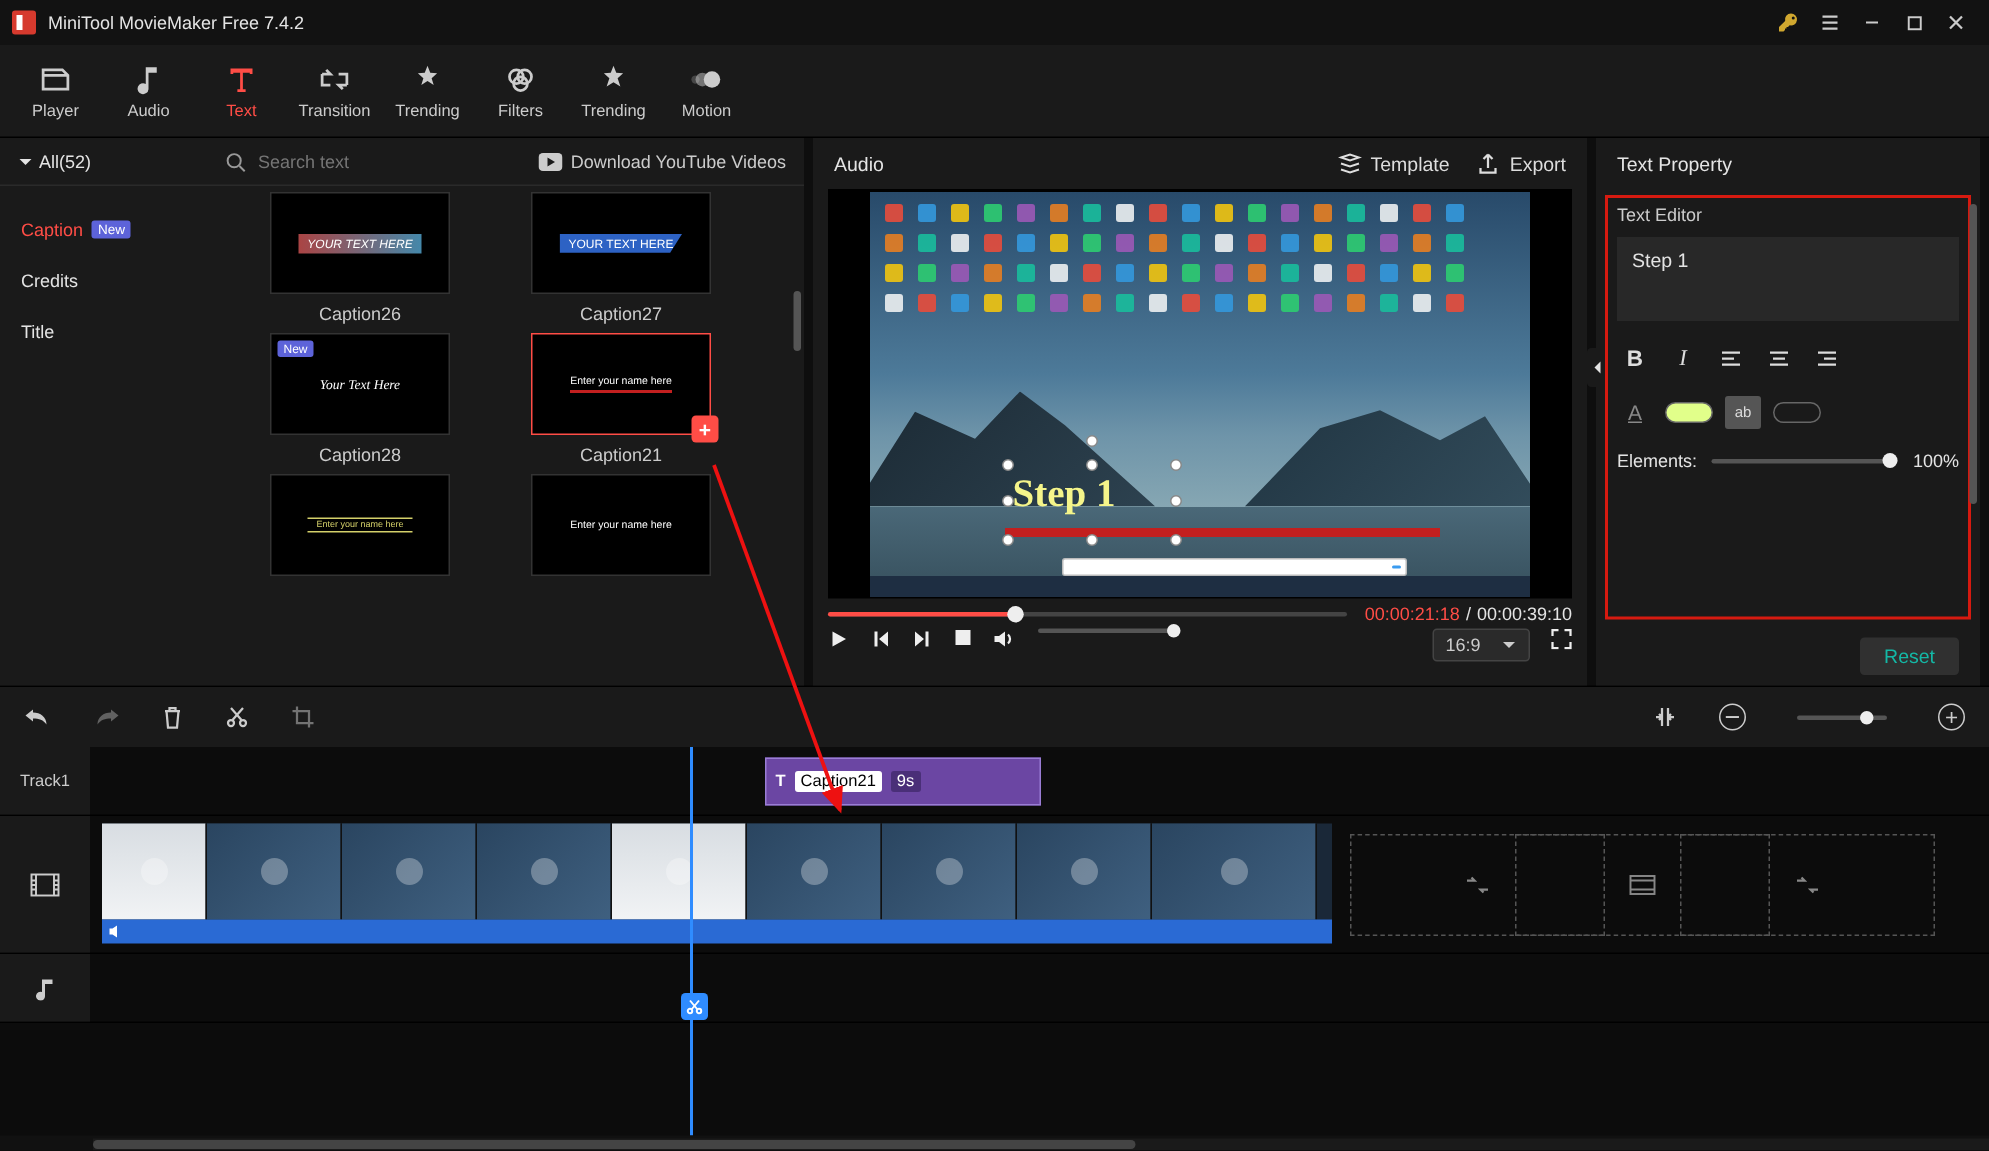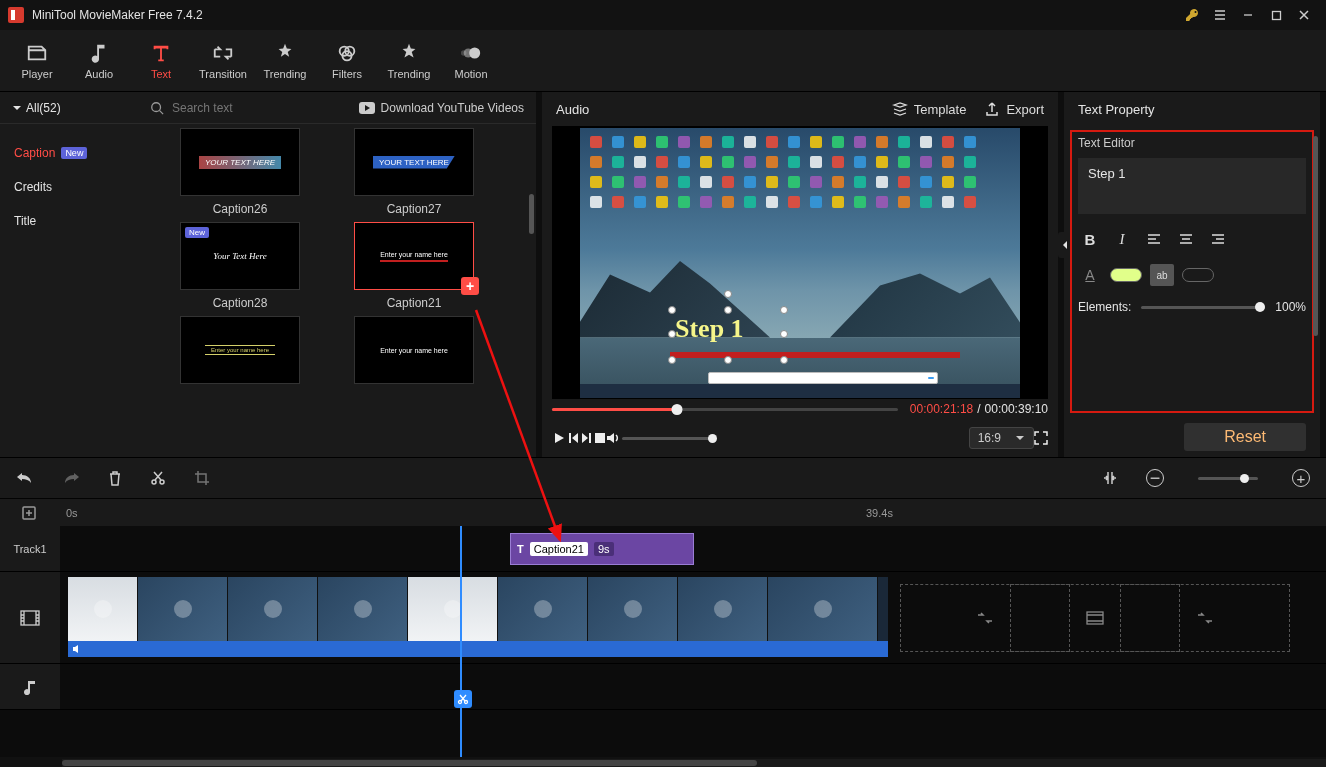--- a/index.html
+++ b/index.html
@@ -68,21 +68,21 @@
   .handle{position:absolute;width:8px;height:8px;border-radius:50%;background:#fff;border:1px solid #888;}
   .annot-bar{position:absolute;left:130px;top:158px;width:120px;height:12px;background:#fff;border:1px solid #bbb;border-radius:2px;font-size:6px;color:#444;padding:1px 3px;display:flex;align-items:center;}
   .annot-bar .bluebtn{background:#3a9bf0;color:#fff;font-size:5px;padding:1px 3px;border-radius:3px;margin-left:auto;}
   .redbar{position:absolute;left:90px;right:60px;top:224px;height:6px;background:#c21f1f;}
   .seekbar{height:20px;padding:0 10px;display:flex;align-items:center;}
   .seek-track{flex:1;height:3px;background:#444;position:relative;border-radius:2px;}
   .seek-fill{position:absolute;left:0;top:0;bottom:0;width:36%;background:var(--accent);border-radius:2px;}
   .seek-knob{position:absolute;left:36%;top:-4px;width:11px;height:11px;border-radius:50%;background:#eee;transform:translateX(-50%);}
   .timecode{margin-left:12px;font-size:12px;display:flex;gap:4px;}
   .timecode .cur{color:var(--accent);}
-  .controls{height:38px;padding:0 10px;display:flex;align-items:center;}
+  .controls{height:38px;padding:0 10px;display:flex;align-items:flex-start;gap:14px;}
   .controls .cbtn{color:#eee;display:flex;}
   .vol-track{width:90px;height:3px;background:#555;position:relative;border-radius:2px;}
   .vol-knob{position:absolute;right:-5px;top:-3px;width:9px;height:9px;border-radius:50%;background:#eee;}
   .controls .sp{flex:1;}
   .ratio-sel{background:#2a2a2a;border:1px solid #444;font-size:12px;padding:3px 8px;display:flex;align-items:center;gap:14px;color:#ccc;border-radius:3px;}
 
   
   .proppanel{width:256px;background:var(--bg1);display:flex;flex-direction:column;position:relative;}
   .prop-head{height:34px;display:flex;align-items:center;padding:0 14px;font-size:13px;}
   .prop-body{flex:1;padding:10px 14px 0 14px;position:relative;}
@@ -93,21 +93,21 @@
   .prop-row{display:flex;gap:8px;align-items:center;margin-bottom:14px;}
   .selbox{background:var(--bg3);border-radius:3px;font-size:12px;padding:4px 8px;display:flex;align-items:center;gap:10px;color:#ddd;}
   .icobtn{width:24px;height:22px;display:flex;align-items:center;justify-content:center;color:#ddd;font-size:13px;}
   .icobtn svg{display:block;}
   .swatch{width:32px;height:14px;border-radius:8px;border:1px solid #666;}
   .prop-expand{position:absolute;left:-6px;top:140px;width:14px;height:26px;background:var(--bg1);display:flex;align-items:center;justify-content:center;border-radius:3px 0 0 3px;}
   .opacity-row{display:flex;align-items:center;gap:10px;font-size:12px;margin-top:4px;}
   .op-track{flex:1;height:3px;background:#555;position:relative;border-radius:2px;}
   .op-knob{position:absolute;right:0;top:-4px;width:10px;height:10px;border-radius:50%;background:#eee;}
   .reset-row{height:40px;display:flex;align-items:center;justify-content:flex-end;padding:0 14px;margin-top:auto;}
-  .reset-btn{background:var(--bg3);border-radius:3px;padding:5px 40px;font-size:16px;color:#fdba74;}
+  .reset-btn{background:var(--bg3);border-radius:3px;padding:5px 16px;font-size:13px;color:#14b8a6;}
 
   
   .timeline{height:310px;background:#111;display:flex;flex-direction:column;border-top:1px solid #000;}
   .tl-tools{height:40px;background:var(--bg1);display:flex;align-items:center;padding:0 16px;gap:28px;}
   .tl-tools .sp{flex:1}
   .tl-tools svg{color:#ccc;display:block;}
   .zoom-track{width:60px;height:3px;background:#555;position:relative;border-radius:2px;margin:0 6px;}
   .zoom-knob{position:absolute;left:70%;top:-3px;width:9px;height:9px;border-radius:50%;background:#eee;}
   .tl-ruler{height:28px;background:var(--bg1);display:flex;align-items:center;font-size:11px;color:#999;position:relative;border-top:1px solid #030303;}
   .tl-ruler .addm{width:60px;display:flex;align-items:center;justify-content:center;}
@@ -580,30 +580,20 @@
     <div style="font-size:18px;color:#ccc;width:18px;height:18px;border:1.5px solid #ccc;border-radius:50%;display:flex;align-items:center;justify-content:center;line-height:1">
         <span>−</span>
       </div>
     <div class="zoom-track">
         <div class="zoom-knob"></div>
       </div>
     <div style="font-size:15px;color:#ccc;width:18px;height:18px;border:1.5px solid #ccc;border-radius:50%;display:flex;align-items:center;justify-content:center;line-height:1">
         <span>+</span>
       </div>
   </div>
-  <div class="tl-ruler">
-    <div class="addm">
-      <svg width="18" height="16" viewBox="0 0 18 16" fill="none" stroke="currentColor" stroke-width="1.5">
-          <rect x="2" y="2" width="12" height="12" rx="1"></rect>
-          <path d="M8 5v6M5 8h6"></path>
-        </svg>
-    </div>
-    <span class="ruler-mark" style="left:66px">0s</span>
-    <span class="ruler-mark" style="left:866px">39.4s</span>
-  </div>
   <div class="tl-tracks">
     <div class="track">
       <div class="track-head">
           <span>Track1</span>
         </div>
       <div class="track-body">
         <div class="caption-clip">
           <span style="font-weight:bold">T</span>
           <span style="background:#fff;color:#000;padding:1px 4px;border-radius:2px">Caption21</span>
           <span class="dur">9s</span>

